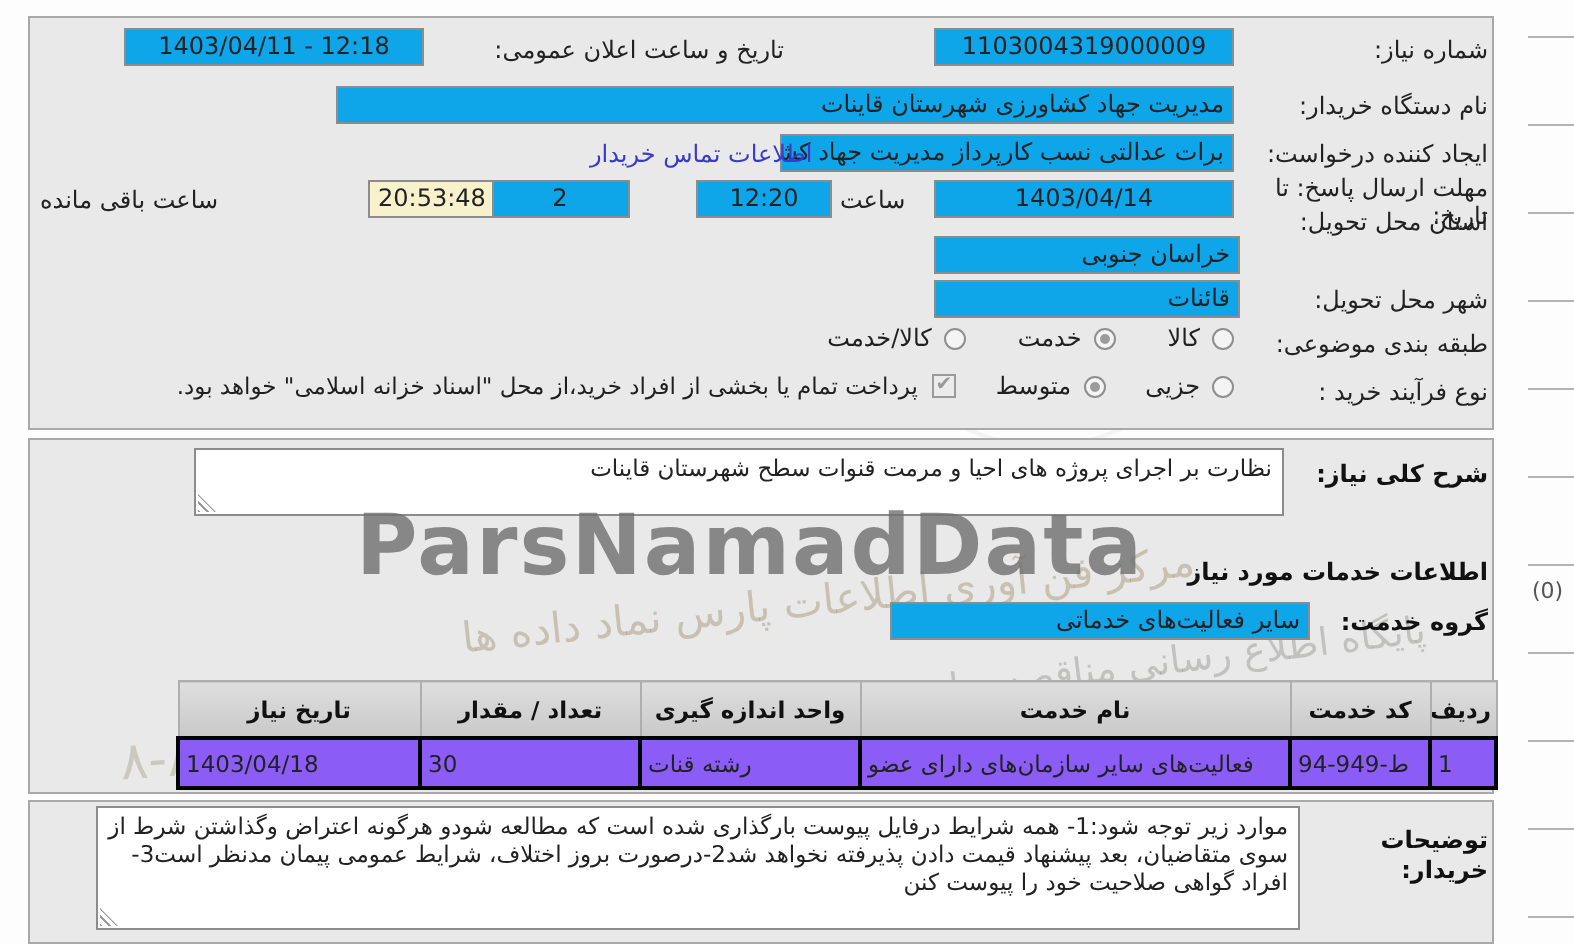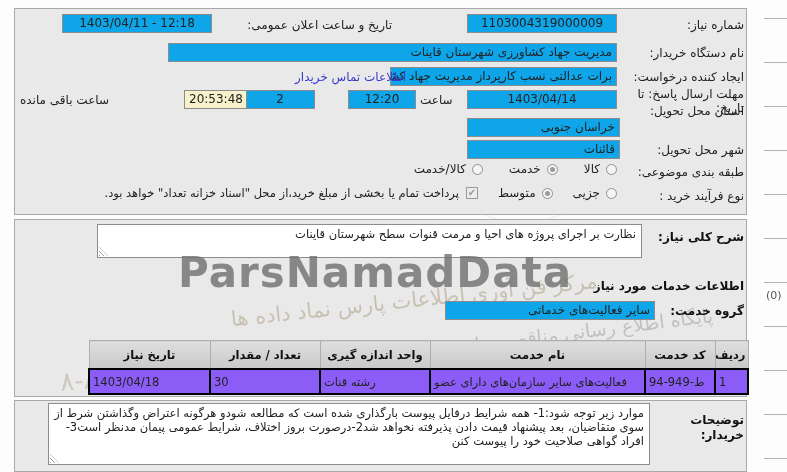--- a/index.html
+++ b/index.html
@@ -136,21 +136,21 @@
     <span class="opt">
       <span class="radio"></span>
       <span>جزیی</span>
     </span>
     <span class="opt">
       <span class="radio sel"></span>
       <span>متوسط</span>
     </span>
     <span class="opt" style="gap:7px;">
       <span class="check">✔</span>
-      <span style="font-size:11.5px;">پرداخت تمام یا بخشی از مبلغ خرید،از محل "اسناد خزانه تعداد" خواهد بود.</span>
+      <span style="font-size:11.5px;">پرداخت تمام یا بخشی از افراد خرید،از محل "اسناد خزانه اسلامی" خواهد بود.</span>
     </span>
   </div>
 
   <div class="lbl bold" style="right:43px;top:230px;margin-left:22px;">شرح کلی نیاز:</div>
   <div class="ta" style="left:97px;top:224px;width:545px;height:34px;">
     <span>نظارت بر اجرای پروژه های احیا و مرمت قنوات سطح شهرستان قاینات</span>
     <span class="grip"></span>
   </div>
 
   <div class="lbl bold" style="right:43px;top:279px;">اطلاعات خدمات مورد نیاز</div>

